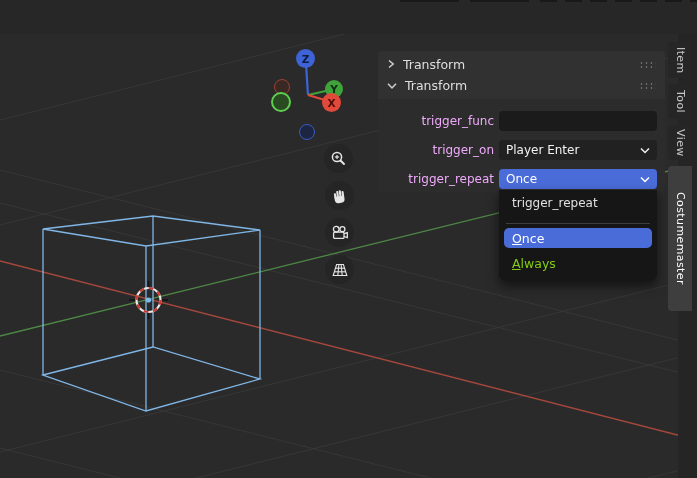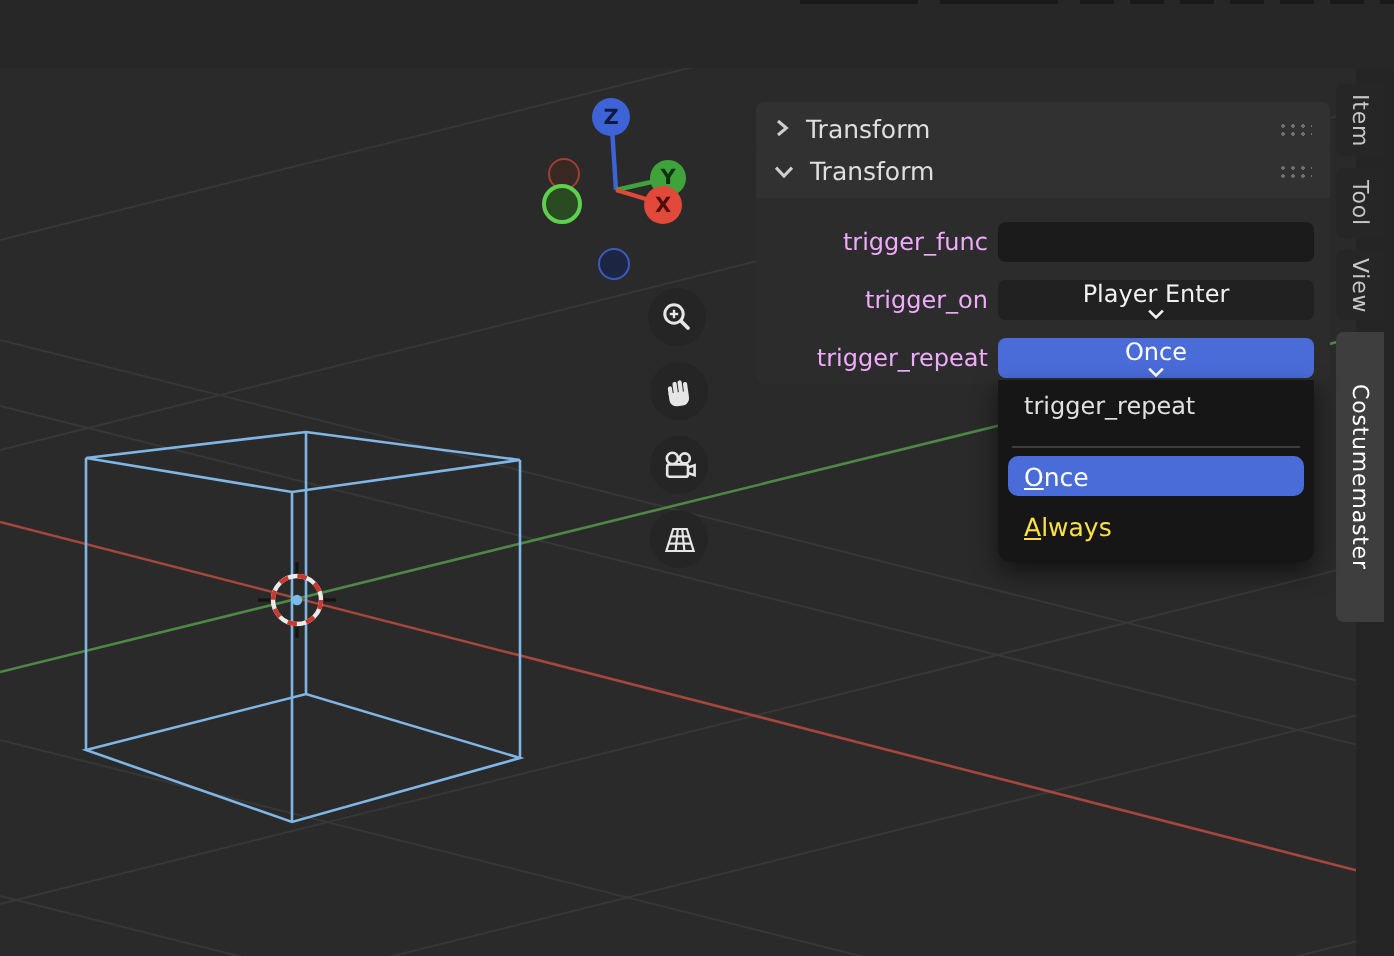--- a/index.html
+++ b/index.html
@@ -44,37 +44,37 @@
     background:#2c2c2c; border-radius:0 0 4px 4px;
   }
   .prow { position:absolute; left:0; width:287px; height:20px; }
   .prow .lbl {
     position:absolute; left:0; top:0; width:116px; height:20px; line-height:20px;
     text-align:right; color:#f0abfc; font-size:12px;
   }
   .field {
     position:absolute; left:121px; top:0; width:158px; height:20px;
     border-radius:4px; box-sizing:border-box; font-size:12px;
-    display:flex; align-items:center;flex-direction:column;
+    display:flex; align-items:center;
   }
   .field.text { background:#1b1b1b; }
   .field.select { background:#212121; color:#f1f1f1; padding:0 7px; justify-content:space-between; }
   .field.select.blue { background:#4a6cd9; color:#ffffff; }
 
   
   .menu {
     left:499px; top:190px; width:158px; height:91px; background:#161616;
     border-radius:0 0 7px 7px; z-index:5; box-shadow:0 5px 12px rgba(0,0,0,0.55);
   }
   .menu-title { position:absolute; left:13px; top:6px; color:#e0e0e0; font-size:12px; }
   .menu-sep { position:absolute; left:7px; top:33px; width:144px; height:1px; background:#3e3e3e; }
   .menu-item {
     position:absolute; left:5px; width:148px; height:20px; border-radius:5px;
     display:flex; align-items:center; padding:0 8px; box-sizing:border-box;
-    color:#fde047; font-size:12.5px;
+    color:#84cc16; font-size:12.5px;
   }
   .menu-item.selected { background:#4a6cd9; color:#ffffff; }
   .menu-item span { display:block; }
   .menu-item span::first-letter { text-decoration:underline; }
 
   
   .tab {
     position:absolute; left:668px; width:24px; background:#262626;
     border-radius:4px 0 0 4px; z-index:4; color:#c6c6c6; font-size:11px;
     writing-mode:vertical-rl; display:flex; align-items:center; justify-content:center;

